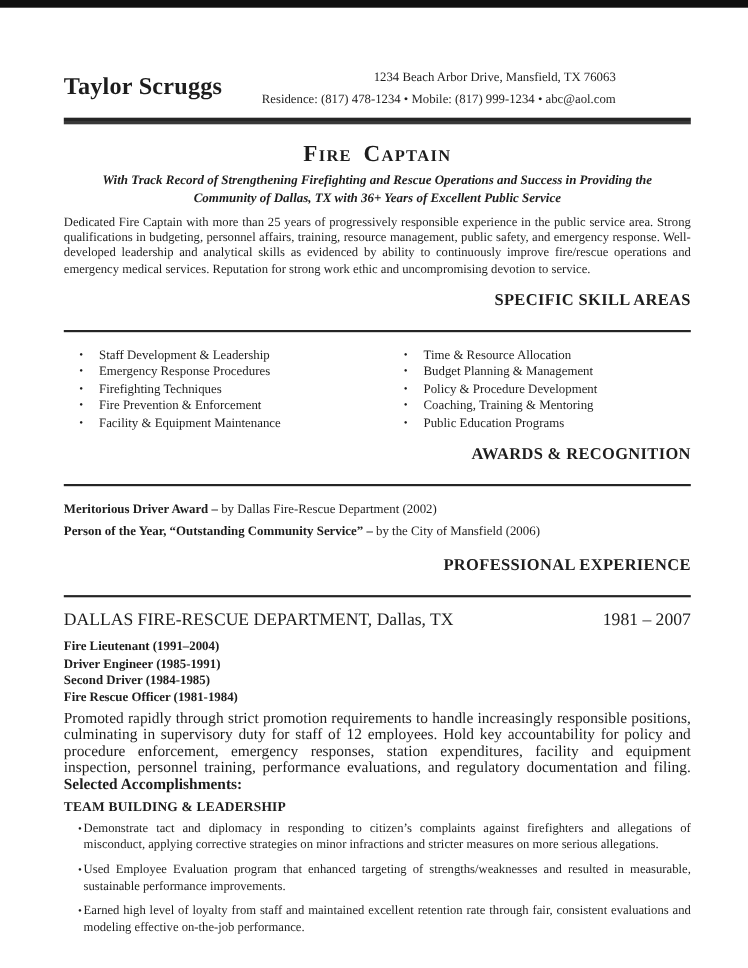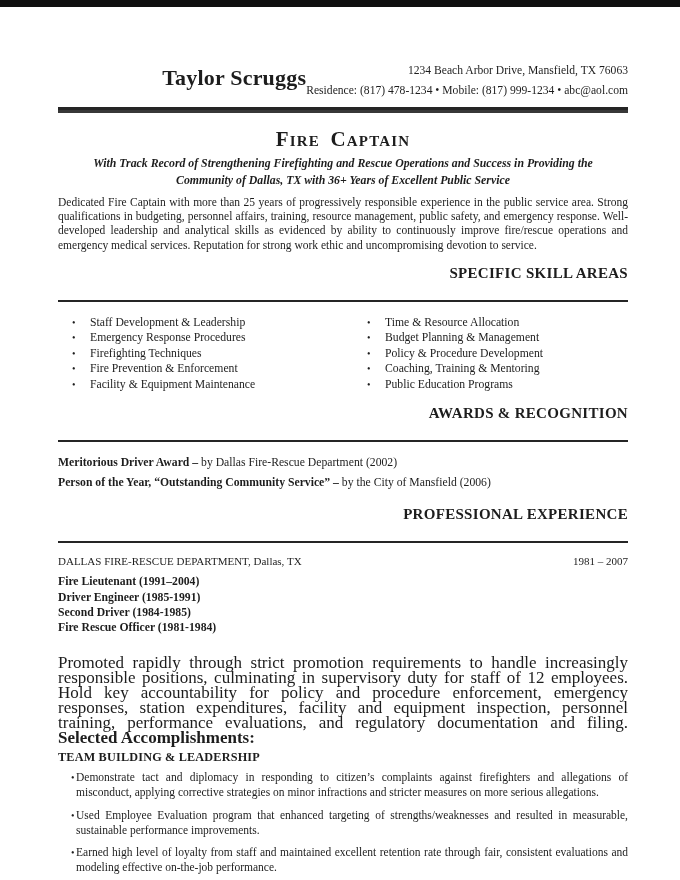--- a/index.html
+++ b/index.html
@@ -11,21 +11,21 @@
   html,body{width:680px;height:880px;background:#ffffff;overflow:hidden;}
   body{
     font-family:"Liberation Serif","DejaVu Serif",serif;
     color:var(--c-text);
     -webkit-font-smoothing:antialiased;
   }
   .top-bar{height:7px;background:var(--c-bar);width:100%;}
   .page{padding:0 52px 0 58px;}
 
   
-  .header{display:flex;justify-content:flex-end;margin-top:54px;}
+  .header{display:flex;justify-content:flex-start;margin-top:54px;gap:36px;}
   .name{font-size:22px;font-weight:bold;letter-spacing:.2px;padding-top:4px;white-space:nowrap;}
   .contact-block{text-align:right;font-size:11.6px;line-height:20px;white-space:nowrap;}
   .double-rule{margin-top:6px;height:2px;border-top:3px solid var(--c-rule);border-bottom:3px solid #383838;}
 
   
   .job-title{margin-top:14px;text-align:center;font-size:21px;font-weight:bold;font-variant:small-caps;letter-spacing:1.2px;word-spacing:4px;}
   .subtitle{margin-top:3px;text-align:center;font-size:11.8px;font-weight:bold;font-style:italic;line-height:16.5px;}
   .subtitle div{white-space:nowrap;}
 
   
@@ -39,23 +39,23 @@
   .skills-col.left{width:295px;}
   .skills-col.right{flex:1;}
   .li-row{display:flex;font-size:11.7px;line-height:15.5px;}
   .blt{width:18px;padding-left:13px;flex:none;font-size:10px;}
   .skills-col .blt{padding-left:14px;width:32px;}
 
   
   .awards{margin-top:11px;font-size:11.7px;line-height:20px;}
 
   
-  .employer-row{margin-top:12px;display:flex;justify-content:space-between;font-size:11px;}
+  .employer-row{margin-top:12px;display:flex;justify-content:space-between;font-size:16px;}
   .positions{margin-top:7px;list-style:none;font-size:11.7px;font-weight:bold;line-height:15.2px;}
-  .exp-desc{margin-top:20px;font-size:17px;line-height:15px;text-align:justify;}
+  .exp-desc{margin-top:5px;font-size:14px;line-height:15px;text-align:justify;}
   .sub-h{margin-top:5px;font-size:12.2px;font-weight:bold;letter-spacing:.2px;}
   .accomplishments{margin-top:5px;list-style:none;}
   .accomplishments .li-row{margin-bottom:7px;font-size:11.5px;line-height:15.2px;}
   .accomplishments .li-text{text-align:justify;}
   b,strong{font-weight:bold;}
 </style>
 </head>
 <body>
 
 <div class="top-bar"></div>

